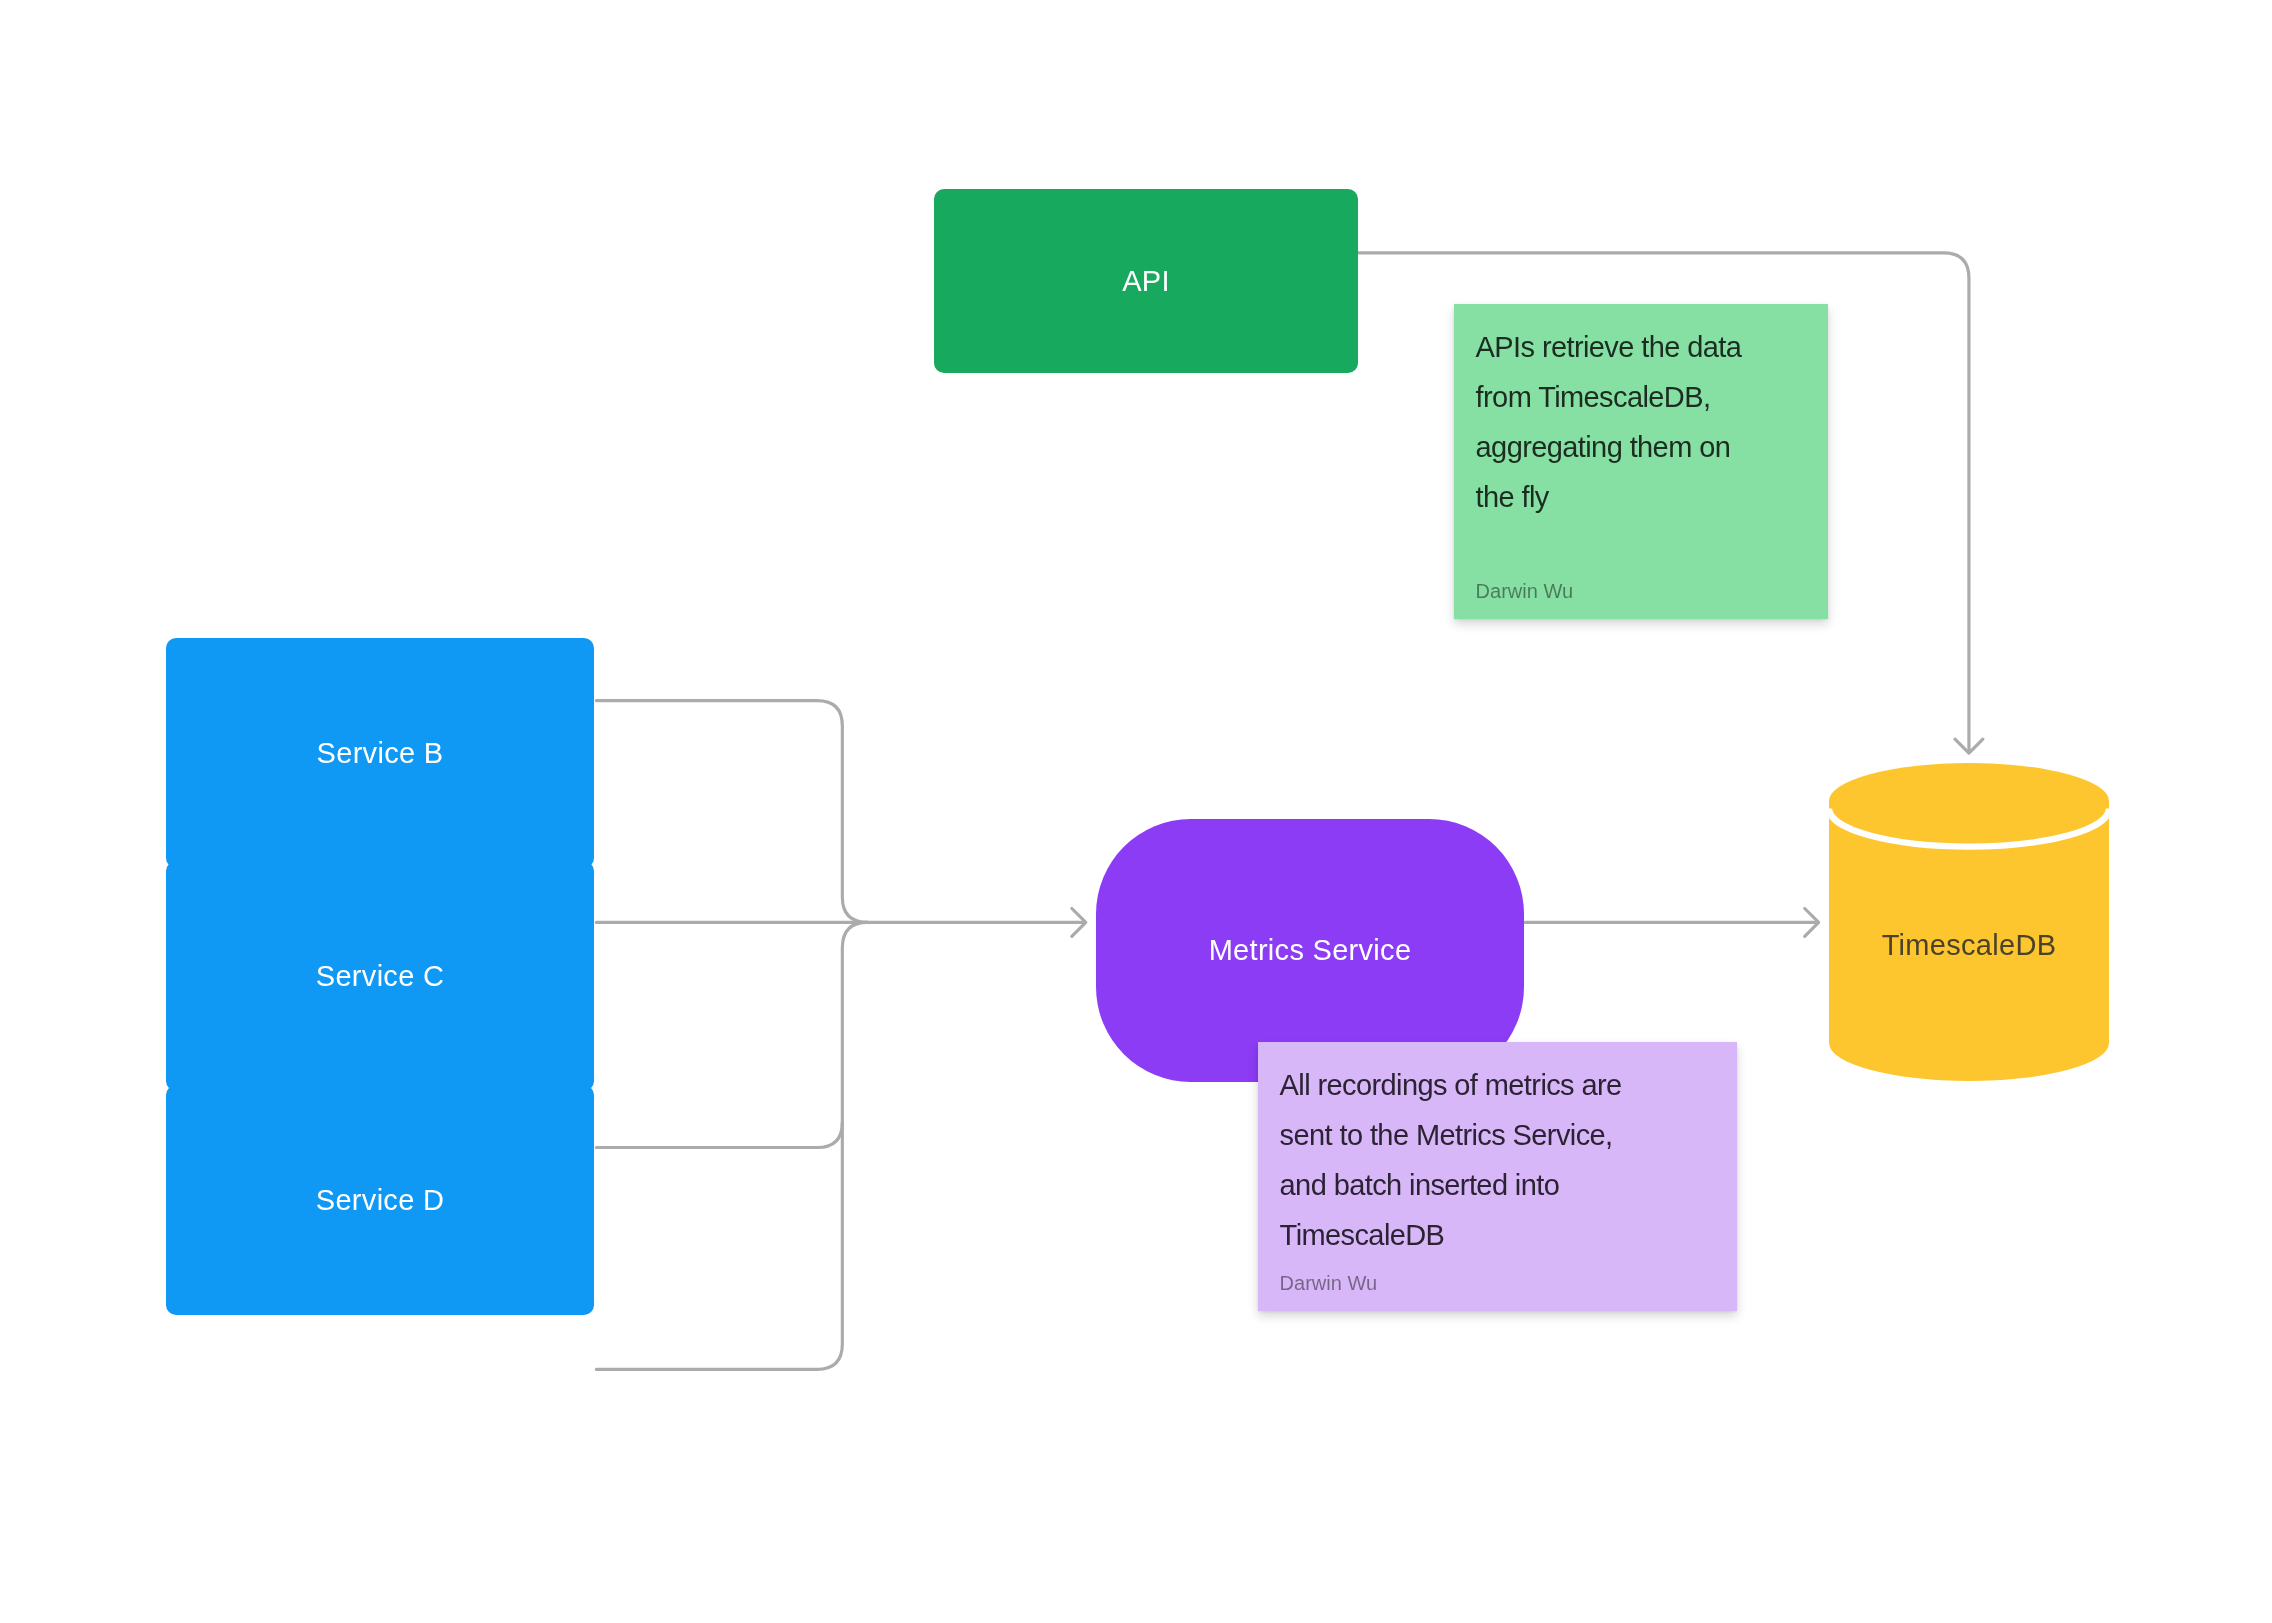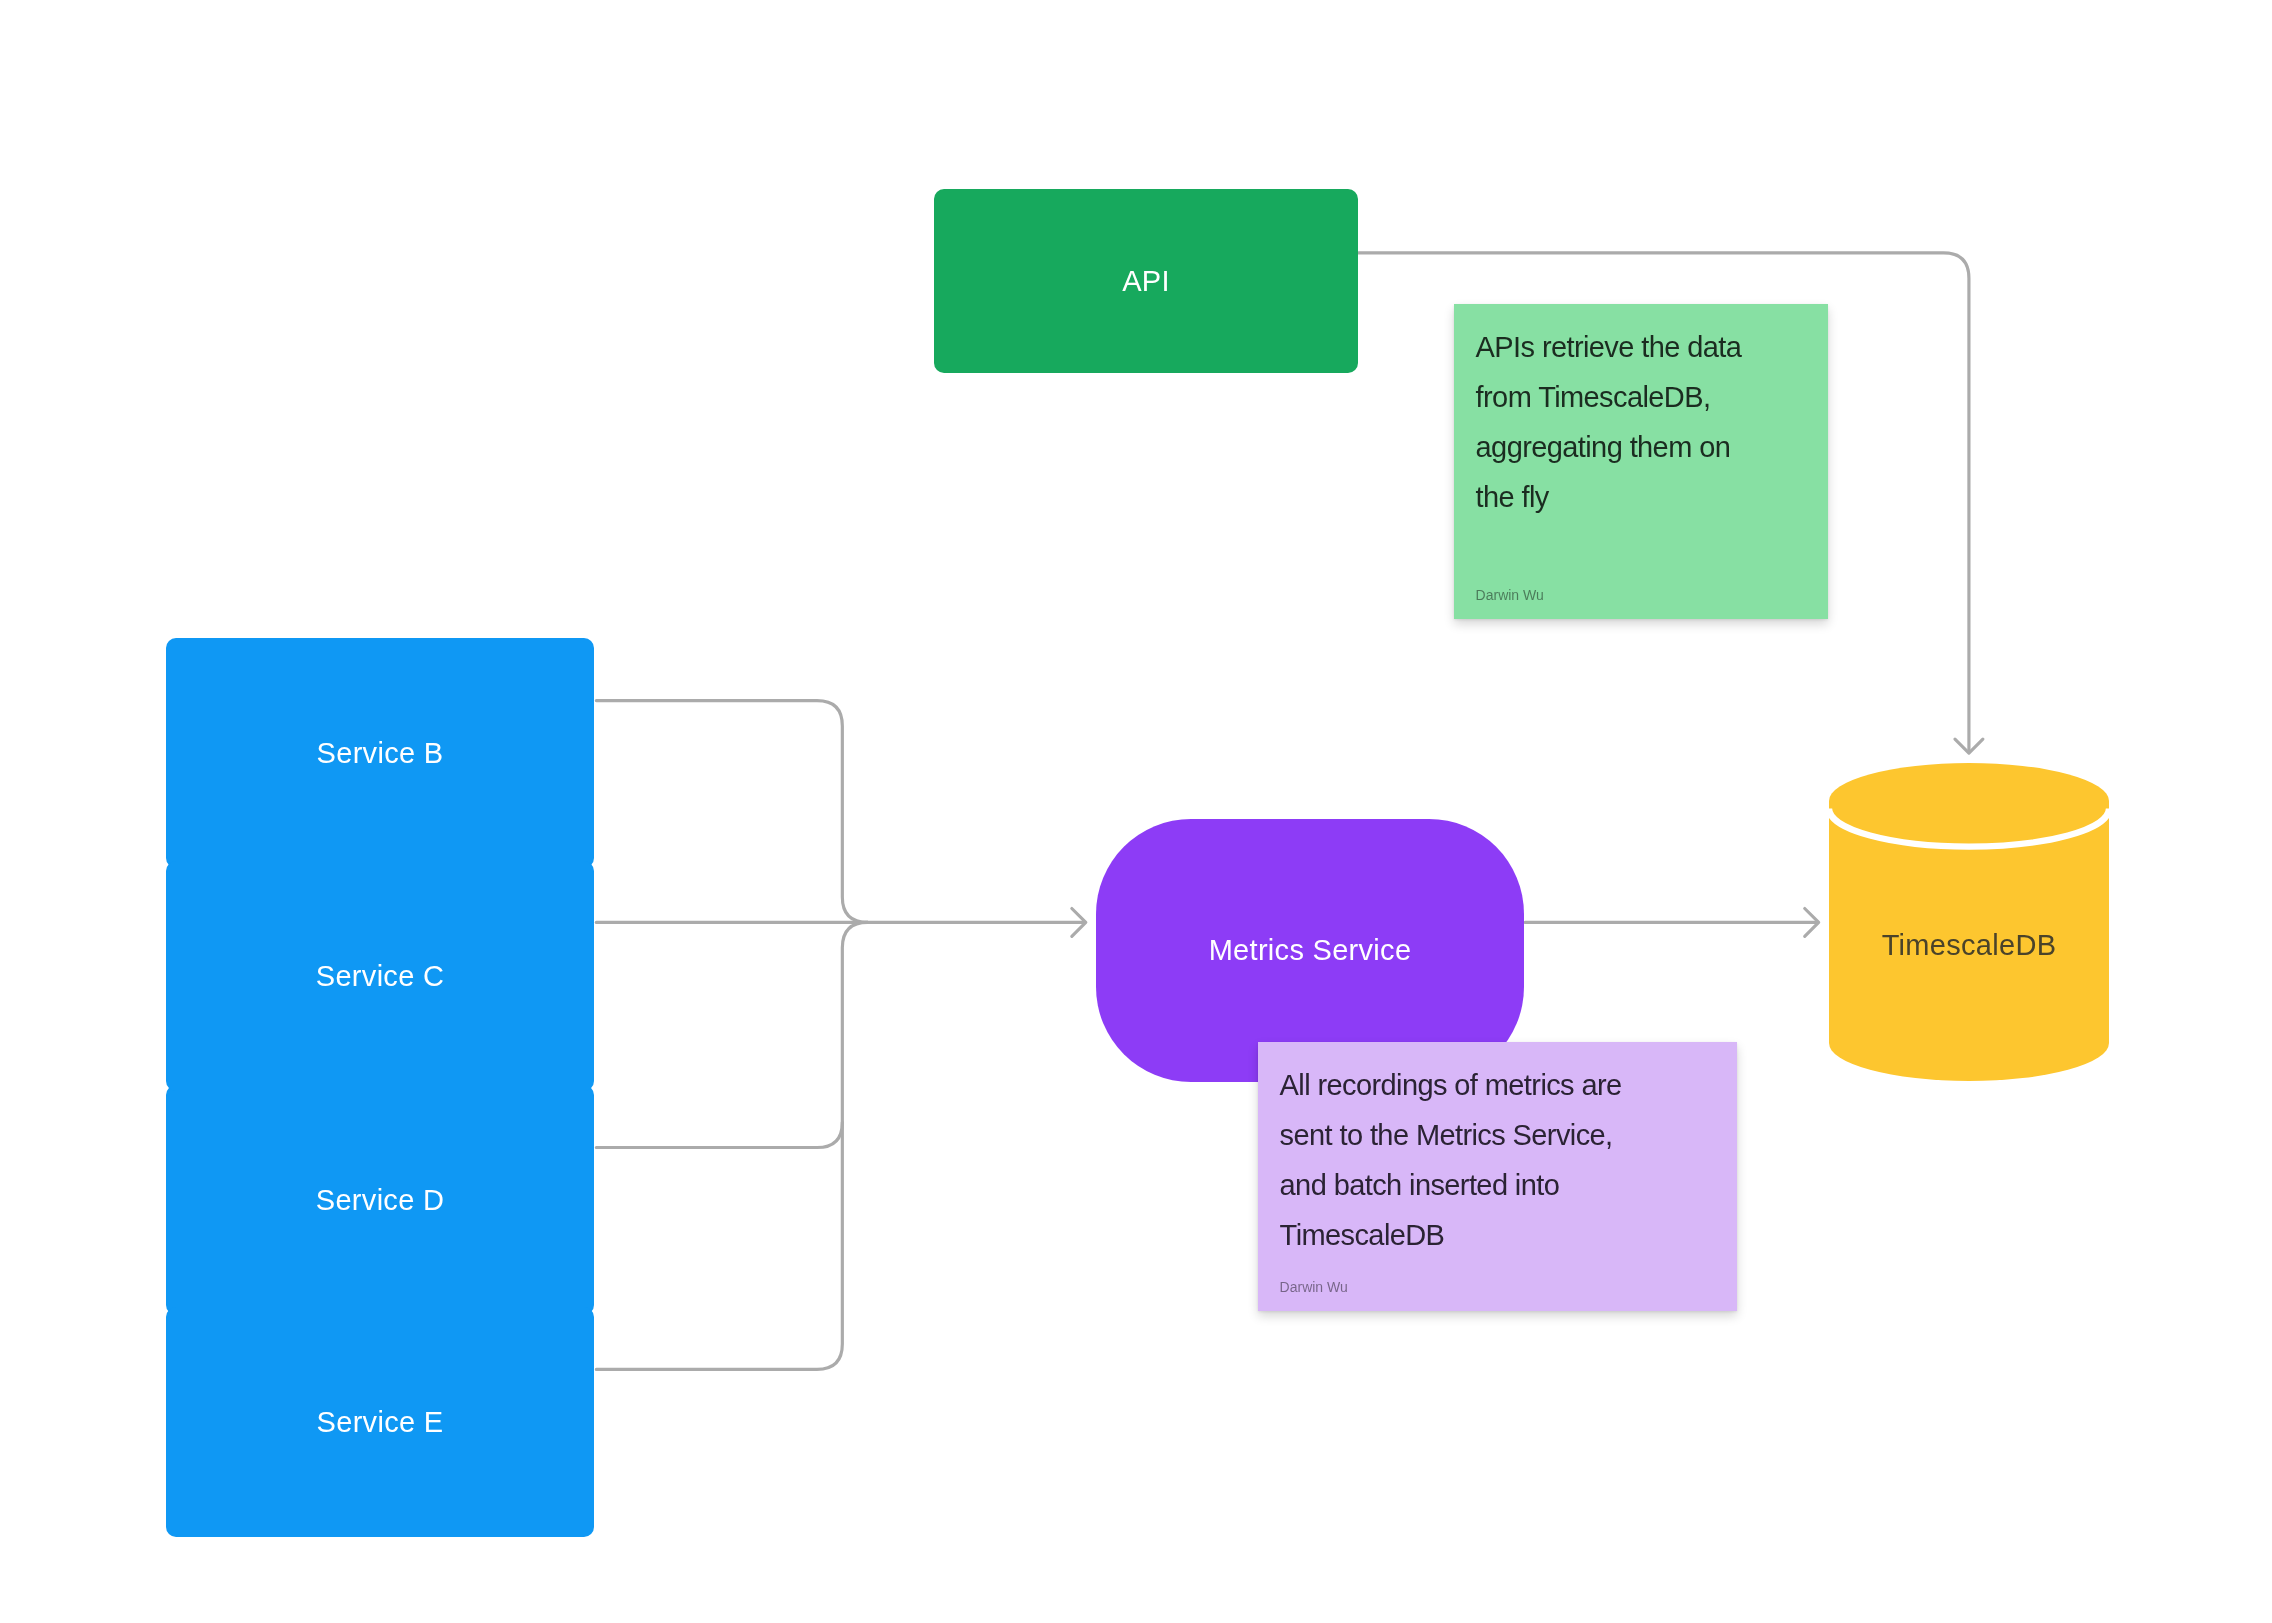--- a/index.html
+++ b/index.html
@@ -82,21 +82,21 @@
     font-size: 29px;
     font-weight: 500;
     line-height: 50px;
     letter-spacing: -0.6px;
     white-space: pre-line;
   }
   .sticky .sticky-author {
     position: absolute;
     left: 21.6px;
     bottom: 16.5px;
-    font-size: 14px;
+    font-size: 20px;
     font-weight: 400;
     letter-spacing: 0;
     color: rgba(0,0,0,0.45);
   }
 </style>
 </head>
 <body style="background: rgb(255, 255, 255);">
 
 <div class="canvas">
 
@@ -133,23 +133,20 @@
   </div>
 
   <div class="node rect16 node-service node-service-d" style="background-color: rgb(15, 152, 244); color: rgb(255, 255, 255);">
     <span class="label">Service D</span>
   </div>
 
   <div class="node rect16 node-service node-service-c" style="background-color: rgb(15, 152, 244); color: rgb(255, 255, 255);">
     <span class="label">Service C</span>
   </div>
 
-  <div class="node rect16 node-service node-service-e" style="background-color: rgb(15, 152, 244); color: rgb(255, 255, 255);">
-    <span class="label">Service E</span>
-  </div>
 
   <div class="node node-metrics" style="background-color: rgb(141, 60, 246); color: rgb(255, 255, 255);">
     <span class="label">Metrics Service</span>
   </div>
 
   <div class="cylinder">
     <svg width="280" height="318" viewBox="0 0 442 502">
       <path d="M0 60 A221 60 0 0 1 442 60 V442 A221 60 0 0 1 0 442 Z" style="fill: rgb(253, 198, 47);"></path>
       <path d="M0 72 A221 60 0 0 0 442 72" fill="none" stroke="#FFFFFF" stroke-width="10" style="stroke: rgb(255, 255, 255);"></path>
     </svg>

